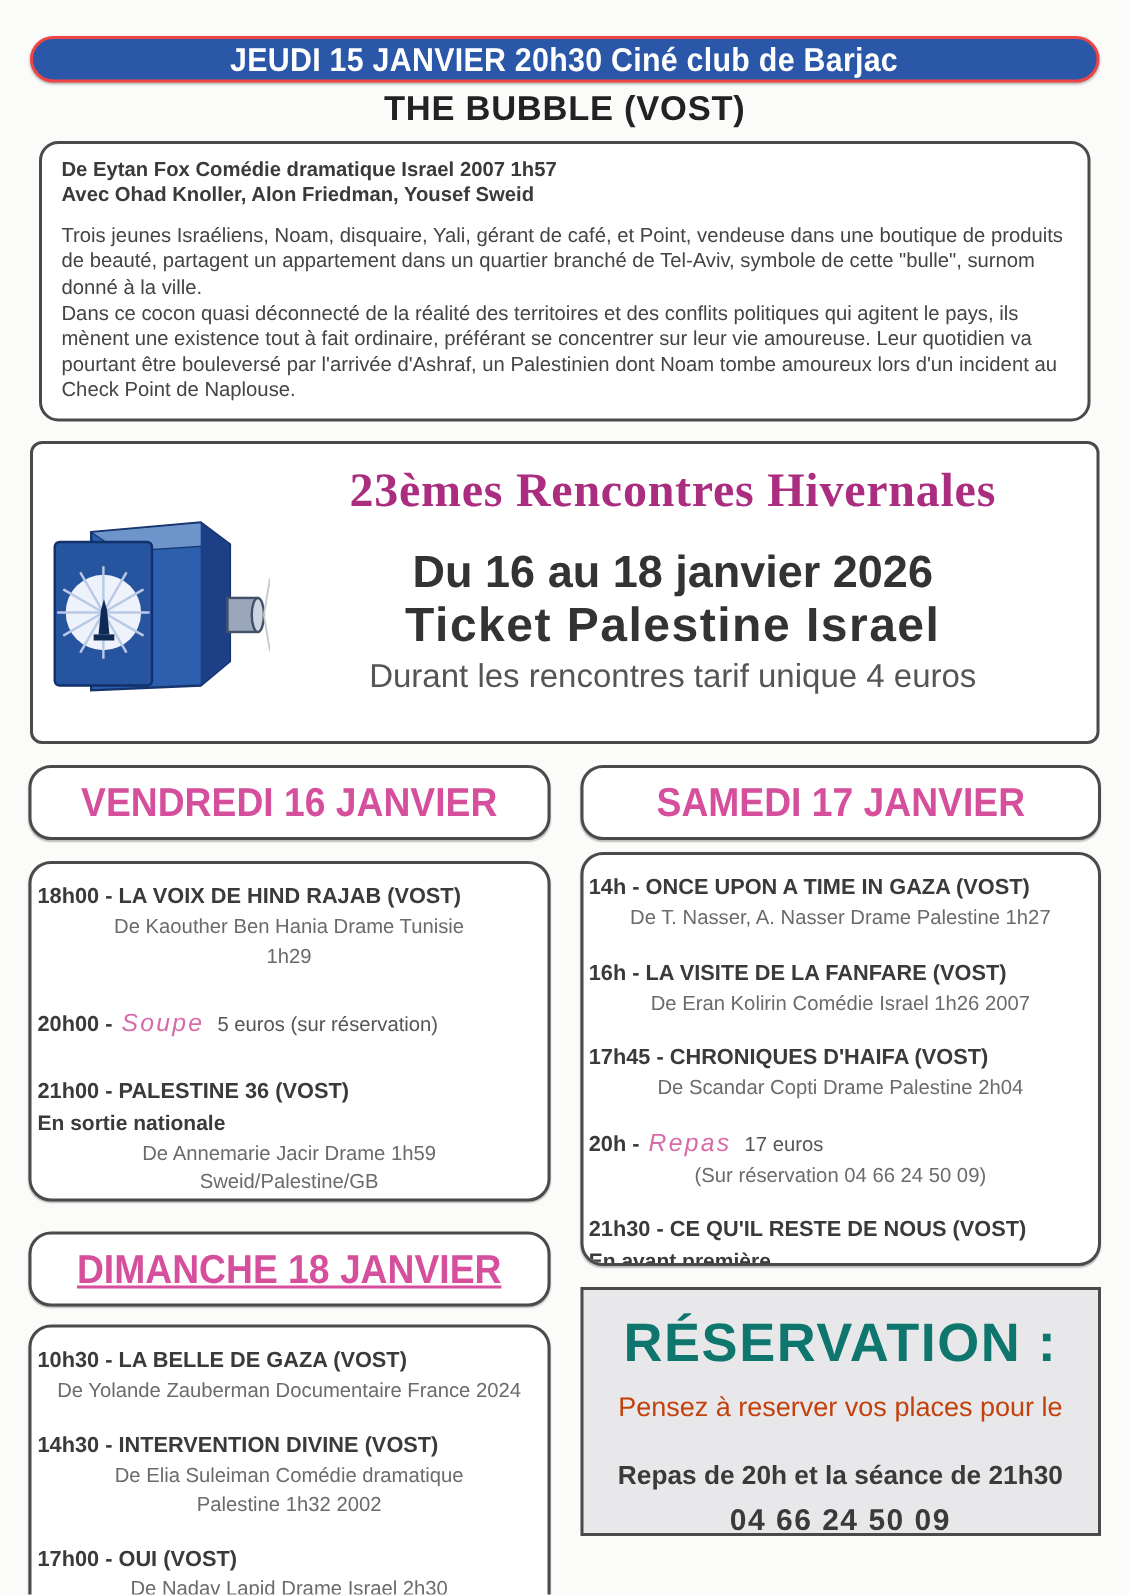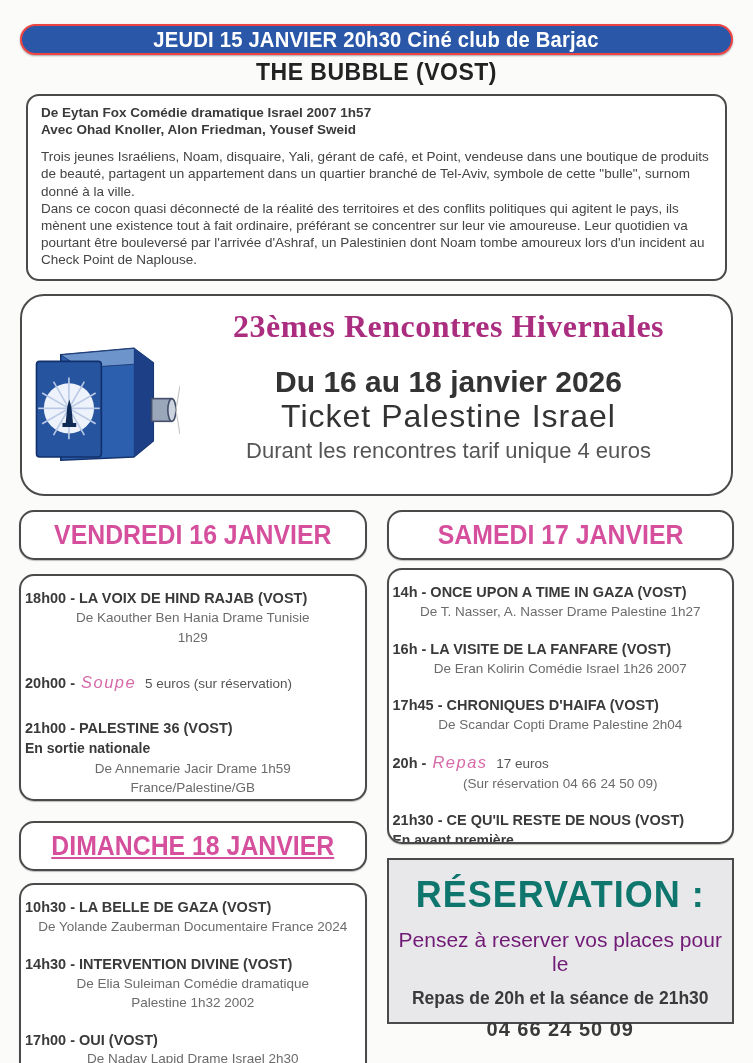--- a/index.html
+++ b/index.html
@@ -38,34 +38,34 @@
     background: #fff;
   }
   .desc-credits { font-weight: bold; color: #3a3a3a; }
   .desc-syn { margin-top: 10px; }
 
   
   .rencontres {
     margin: 13px 20px 0;
     height: 202px;
     border: 2px solid #4a4a4a;
-    border-radius: 24px;
+    border-radius: 8px;
     background: #fff;
     display: flex; align-items: center;
     padding: 0 14px 0 8px;
   }
   .projector { width: 150px; flex: 0 0 auto; margin-top: 14px; }
   .renc-text { flex: 1; text-align: center; }
   .renc-title {
     font-family: "Liberation Serif", serif;
     font-weight: bold; font-size: 32px; color: #ab2d80;
     margin-top: -18px; margin-bottom: 20px; letter-spacing: 0.5px;
   }
   .renc-dates { font-size: 30px; font-weight: bold; color: #333; line-height: 1.1; }
-  .renc-sub   { font-size: 32px; font-weight: normal; color: #333; letter-spacing: 1px; line-height: 1.15; }
+  .renc-sub   { font-size: 32px; font-weight: bold; color: #333; letter-spacing: 1px; line-height: 1.15; }
   .renc-tarif { font-size: 22px; color: #555; margin-top: 3px; }
 
   
   .columns { display: flex; gap: 20px; margin: 14px 19px 0; }
   .col { width: 348px; display: flex; flex-direction: column; }
 
   .day-header {
     border: 2px solid #4a4a4a; border-radius: 15px; height: 50px;
     display: flex; align-items: center; justify-content: center;
     color: #d54f9d; font-weight: bold; font-size: 27px; background: #fff;
@@ -96,22 +96,22 @@
 
   
   .reservation {
     margin-top: 14px; height: 166px;
     border: 2px solid #4a4a4a;
     background: #e8e8eb;
     text-align: center;
     padding: 14px 8px;
   }
   .resv-title { font-size: 36px; font-weight: bold; color: #0f766e; letter-spacing: 1px; }
-  .resv-line1 { font-size: 21px; color: #701a75; margin-top: 12px; }
-  .resv-line2 { font-size: 17.5px; font-weight: bold; color: #3a3a3a; margin-top: 12px; }
+  .resv-line1 { font-size: 18px; color: #c2410c; margin-top: 12px; }
+  .resv-line2 { font-size: 17.5px; font-weight: bold; color: #3a3a3a; margin-top: 24px; }
   .resv-phone { font-size: 20px; font-weight: bold; color: #3a3a3a; margin-top: 9px; letter-spacing: 1px; }
 </style>
 </head>
 <body>
 
 <div>
 
   <div class="banner">
     <span class="cond">JEUDI 15 JANVIER 20h30 Ciné club de Barjac</span>
   </div>
@@ -174,21 +174,21 @@
             <div class="ev-detail">De Kaouther Ben Hania Drame Tunisie</div>
             <div class="ev-detail">1h29</div>
           </div>
           <div class="ev">
             <div class="ev-line"><span class="ev-title">20h00 - </span><span class="special">Soupe</span><span class="ev-after"> 5 euros (sur réservation)</span></div>
           </div>
           <div class="ev">
             <div class="ev-line"><span class="ev-title">21h00 - PALESTINE 36 (VOST)</span></div>
             <div class="ev-note">En sortie nationale</div>
             <div class="ev-detail">De Annemarie Jacir Drame 1h59</div>
-            <div class="ev-detail">France/Palestine/GB</div>
+            <div class="ev-detail">Sweid/Palestine/GB</div>
           </div>
         </div>
       <div id="hdr-dimanche" class="day-header">
         <span class="cond">DIMANCHE 18 JANVIER</span>
       </div>
       <div id="box-dimanche" class="day-box">
           <div class="ev">
             <div class="ev-line"><span class="ev-title">10h30 - LA BELLE DE GAZA (VOST)</span></div>
             <div class="ev-detail">De Yolande Zauberman Documentaire France 2024</div>
           </div>

